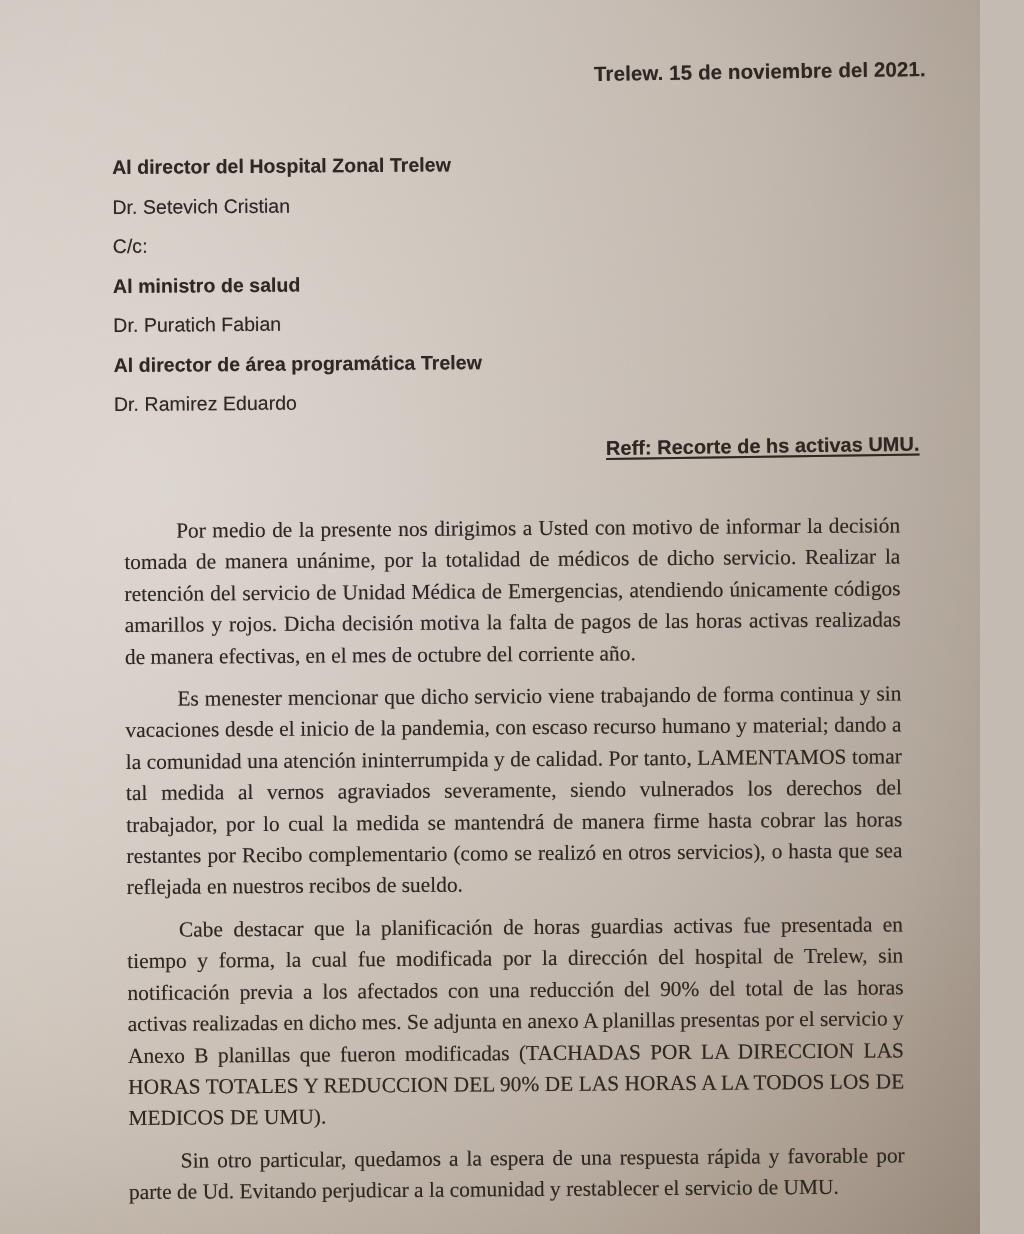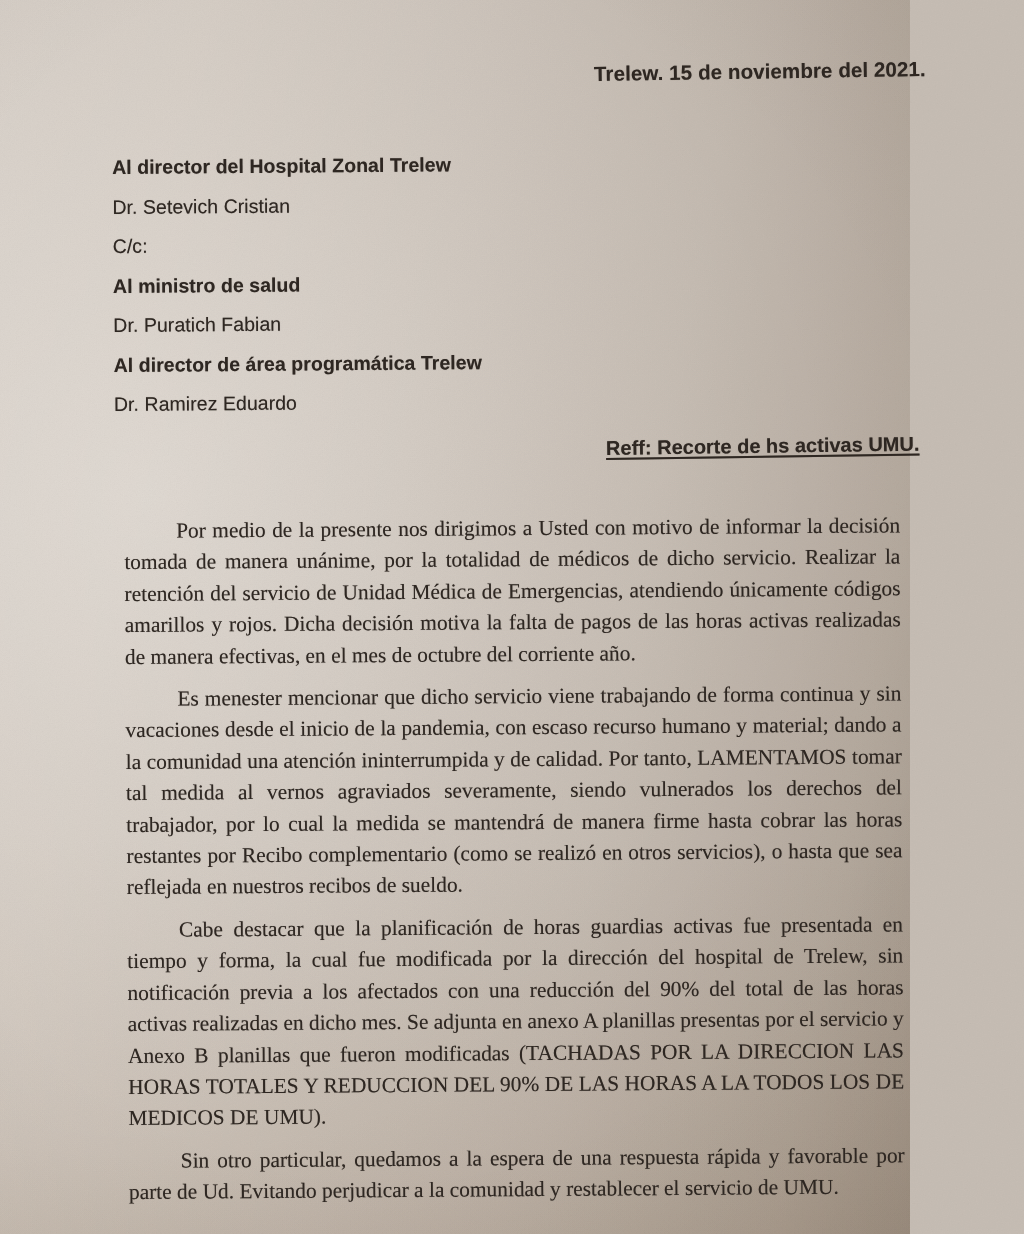--- a/index.html
+++ b/index.html
@@ -13,21 +13,21 @@
     height: 1234px;
     overflow: hidden;
     background: #c6bdb4;
     font-family: "Liberation Serif", "DejaVu Serif", serif;
     -webkit-font-smoothing: antialiased;
   }
 
   
   #paper-sheet {
     position: relative;
-    width: 910px;
+    width: 980px;
     height: 1234px;
     background:
       
       linear-gradient(100deg,
         rgba(255,252,248,0.22) 0%,
         rgba(255,250,244,0.18) 18%,
         rgba(255,248,240,0.05) 42%,
         rgba(120,100,80,0.06) 66%,
         rgba(105,85,64,0.18) 88%,
         rgba(92,74,55,0.27) 100%),

